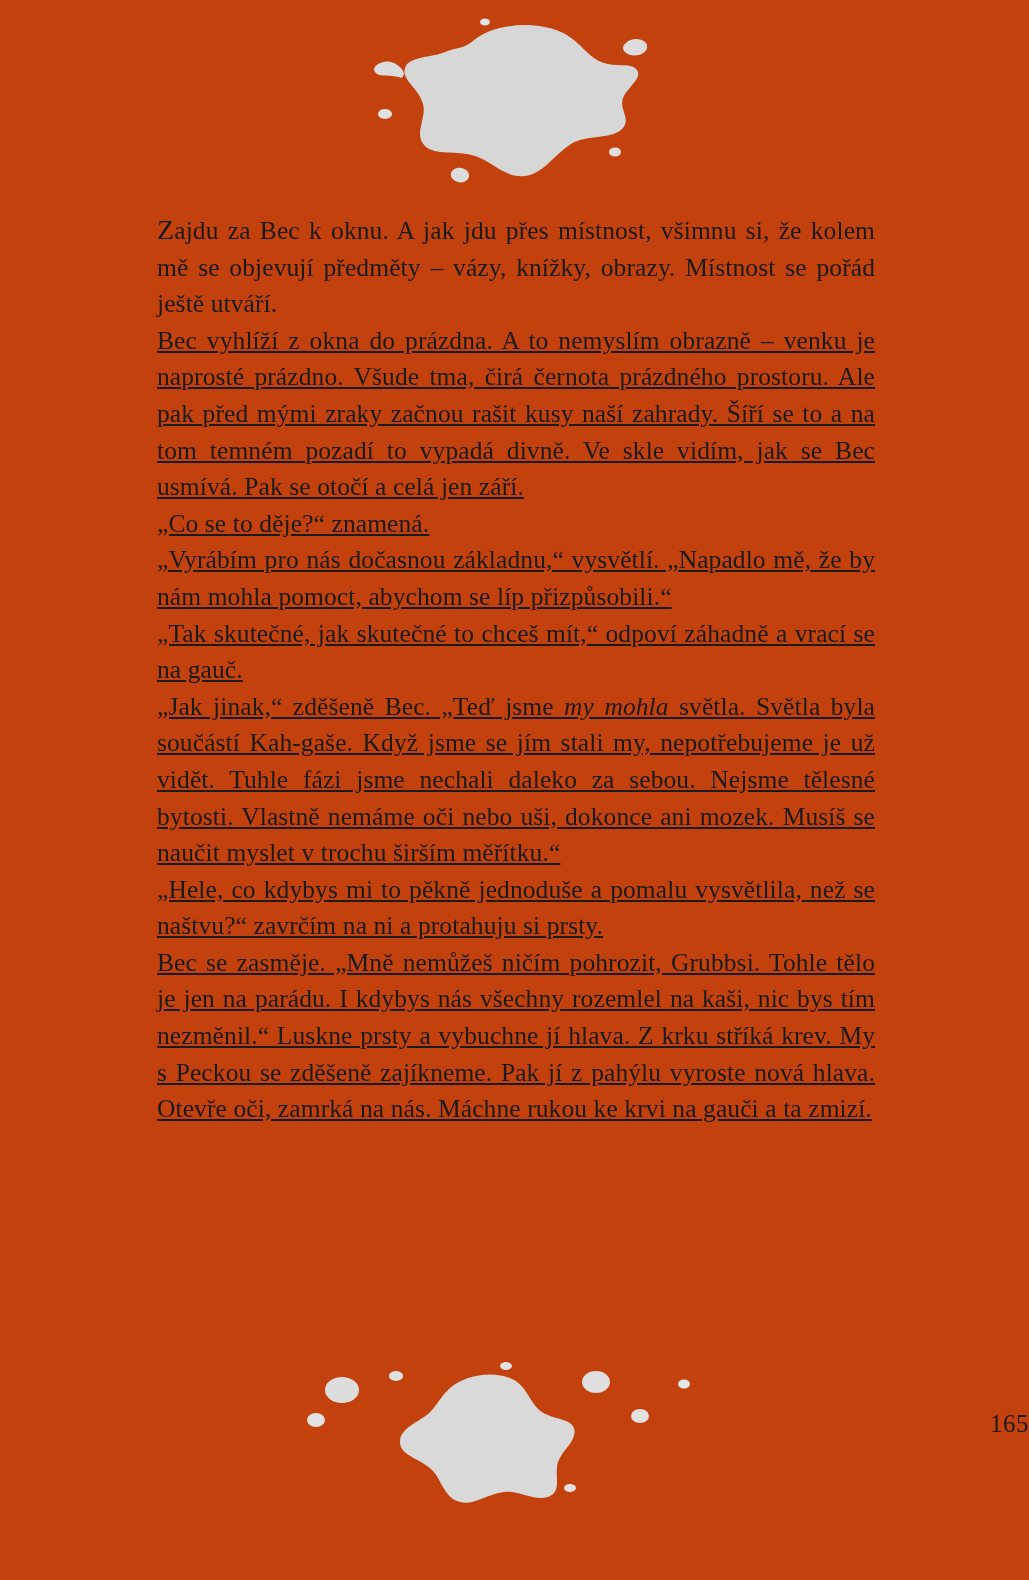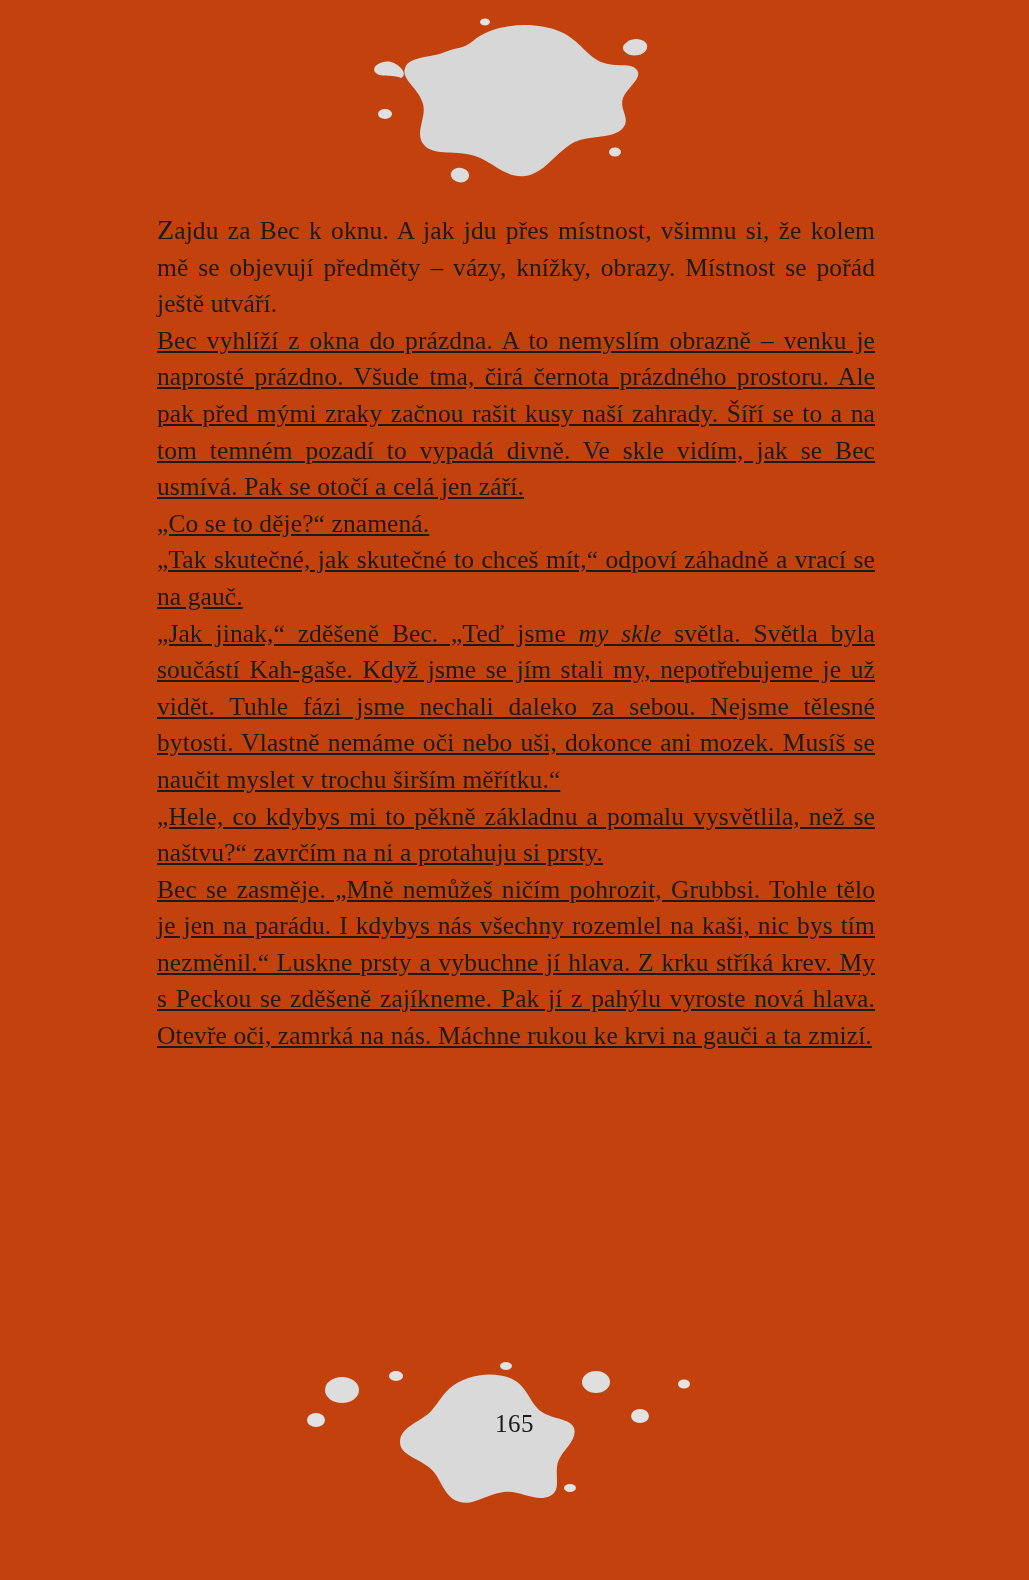--- a/index.html
+++ b/index.html
@@ -62,21 +62,21 @@
   .ital {
     font-style: italic;
   }
 
   
   .folio {
     position: absolute;
     left: 0;
     top: 1410px;
     width: 1029px;
-    text-align: center;
+    text-align: right;
     font-size: 25px;
     letter-spacing: 0.5px;
     color: #1b1b1b;
   }
 </style>
 </head>
 <body>
 
 <div class="page">
 
@@ -87,23 +87,24 @@
     <ellipse cx="20" cy="96" rx="7" ry="5" fill="#e0e0e0"></ellipse>
     <ellipse cx="250" cy="134" rx="6" ry="4.5" fill="#e0e0e0"></ellipse>
     <ellipse cx="120" cy="4" rx="5" ry="3.5" fill="#e2e2e2"></ellipse>
     <path fill="#dcdcdc" d="M92 150 C100 148, 108 156, 102 162 C96 168, 84 162, 86 155 C87 152, 89 151, 92 150 Z"></path>
   </svg>
 
   <div class="text-block">
     <p class="para first-para">Zajdu za Bec k oknu. A jak jdu přes místnost, všimnu si, že kolem mě se objevují předměty – vázy, knížky, obrazy. Místnost se pořád ještě utváří.</p>
     <p class="para">Bec vyhlíží z okna do prázdna. A to nemyslím obrazně – venku je naprosté prázdno. Všude tma, čirá černota prázdného prostoru. Ale pak před mými zraky začnou rašit kusy naší zahrady. Šíří se to a na tom temném pozadí to vypadá divně. Ve skle vidím, jak se Bec usmívá. Pak se otočí a celá jen září.</p>
     <p class="para">„Co se to děje?“ znamená.</p>
+    <p class="para">„Vyrábím pro nás dočasnou základnu,“ vysvětlí. „Napadlo mě, že by nám mohla pomoct, abychom se líp přizpůsobili.“</p>
     <p class="para">„Tak skutečné, jak skutečné to chceš mít,“ odpoví záhadně a vrací se na gauč.</p>
-    <p class="para"><span>„Jak jinak,“ zděšeně Bec. „Teď jsme </span><span class="ital">my skle</span><span> světla. Světla byla součástí Kah-gaše. Když jsme se jím stali my, nepotřebujeme je už vidět. Tuhle fázi jsme nechali daleko za sebou. Nejsme tělesné bytosti. Vlastně nemáme oči nebo uši, dokonce ani mozek. Musíš se naučit myslet v trochu širším měřítku.“</span></p>
-    <p class="para">„Hele, co kdybys mi to pěkně základnu a pomalu vysvětlila, než se naštvu?“ zavrčím na ni a protahuju si prsty.</p>
+    <p class="para"><span>„Jak jinak,“ zděšeně Bec. „Teď jsme </span><span class="ital">my mohla</span><span> světla. Světla byla součástí Kah-gaše. Když jsme se jím stali my, nepotřebujeme je už vidět. Tuhle fázi jsme nechali daleko za sebou. Nejsme tělesné bytosti. Vlastně nemáme oči nebo uši, dokonce ani mozek. Musíš se naučit myslet v trochu širším měřítku.“</span></p>
+    <p class="para">„Hele, co kdybys mi to pěkně jednoduše a pomalu vysvětlila, než se naštvu?“ zavrčím na ni a protahuju si prsty.</p>
     <p class="para">Bec se zasměje. „Mně nemůžeš ničím pohrozit, Grubbsi. Tohle tělo je jen na parádu. I kdybys nás všechny rozemlel na kaši, nic bys tím nezměnil.“ Luskne prsty a vybuchne jí hlava. Z krku stříká krev. My s Peckou se zděšeně zajíkneme. Pak jí z pahýlu vyroste nová hlava. Otevře oči, zamrká na nás. Máchne rukou ke krvi na gauči a ta zmizí.</p>
   </div>
 
   <svg class="splat-bottom" viewBox="0 0 430 145" xmlns="http://www.w3.org/2000/svg">
     <ellipse cx="42" cy="30" rx="17" ry="13" fill="#dddddd"></ellipse>
     <ellipse cx="16" cy="60" rx="9" ry="7" fill="#e2e2e2"></ellipse>
     <ellipse cx="96" cy="16" rx="7" ry="5" fill="#e2e2e2"></ellipse>
     <path fill="#d9d9d9" d="M150 28 C166 14, 196 10, 214 20 C228 28, 230 44, 242 52 C254 60, 270 58, 274 68 C278 80, 262 90, 258 102 C254 116, 262 130, 250 136 C236 143, 220 130, 204 132 C186 134, 174 146, 160 142 C144 138, 142 120, 132 110 C120 98, 100 96, 100 82 C100 66, 122 62, 132 50 C139 42, 142 35, 150 28 Z"></path>
     <ellipse cx="296" cy="22" rx="14" ry="11" fill="#dedede"></ellipse>
     <ellipse cx="340" cy="56" rx="9" ry="7" fill="#e2e2e2"></ellipse>

